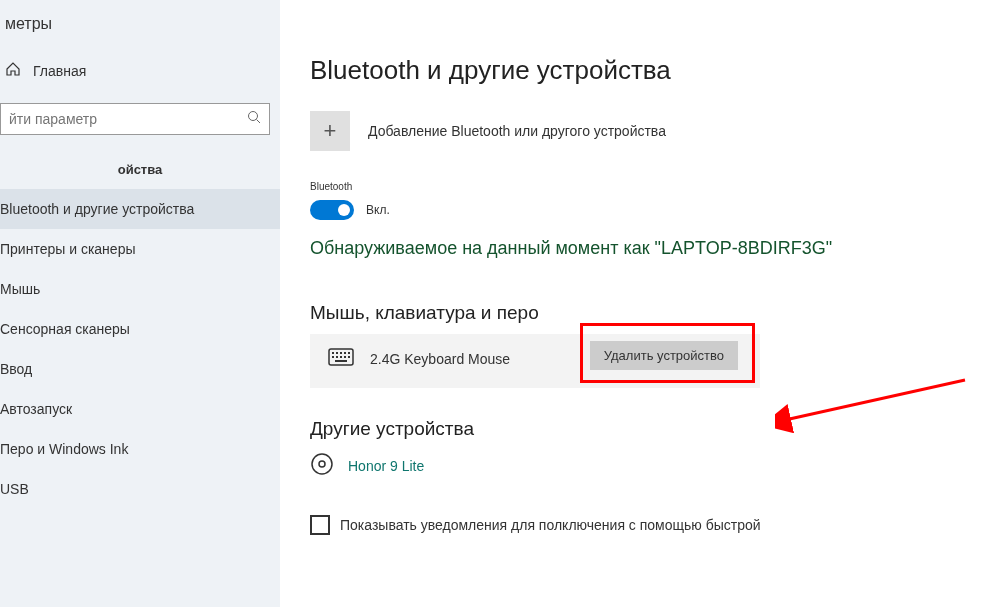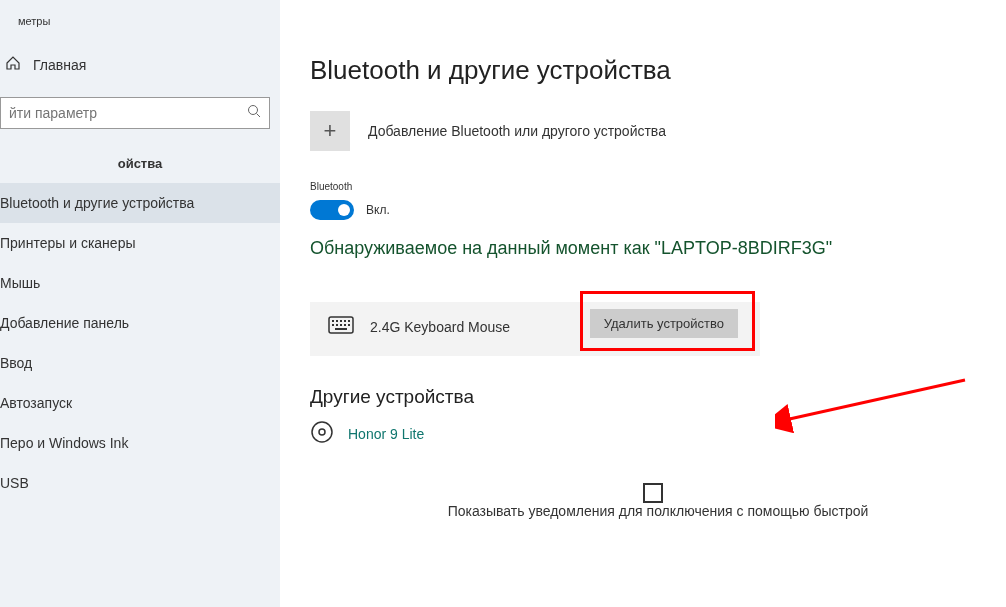--- a/index.html
+++ b/index.html
@@ -6,23 +6,23 @@
     body { background: #fff; width: 1006px; height: 607px; overflow: hidden; display: flex; }
     
     .sidebar {
       width: 280px;
       background: rgba(235,240,245,0.85);
       padding: 15px 0 0 0;
       position: relative;
     }
     
     .window-title {
-      font-size: 11px;
-      color: #333;
-      padding: 0 0 20px 18px;
+      font-size: 16px;
+      color: #333;
+      padding: 0 0 20px 5px;
     }
     
     .home-link {
       display: flex;
       align-items: center;
       padding: 8px 0 8px 0;
       font-size: 14px;
       color: #333;
       cursor: pointer;
     }
@@ -181,21 +181,20 @@
       align-items: center;
       margin-top: 12px;
     }
     .disc-icon { margin-right: 14px; }
     .other-label { font-size: 14px; color: #0f766e; }
     
     .bottom-check {
       display: flex;
       align-items: center;
       margin-top: 35px;
-      flex-direction: column;
     }
     .checkbox {
       width: 20px;
       height: 20px;
       border: 2px solid #333;
       margin-right: 10px;
     }
     .check-label { font-size: 14px; color: #333; }
   </style>
 </head>
@@ -228,21 +227,21 @@
   <div class="nav-item active">
     <span>Bluetooth и другие устройства</span>
   </div>
   <div class="nav-item">
     <span>Принтеры и сканеры</span>
   </div>
   <div class="nav-item">
     <span>Мышь</span>
   </div>
   <div class="nav-item">
-    <span>Добавление панель</span>
+    <span>Сенсорная сканеры</span>
   </div>
   <div class="nav-item">
     <span>Ввод</span>
   </div>
   <div class="nav-item">
     <span>Автозапуск</span>
   </div>
   <div class="nav-item">
     <span>Перо и Windows Ink</span>
   </div>
@@ -260,20 +259,21 @@
   </div>
 
   <div class="bt-label">Bluetooth</div>
   <div class="toggle-row">
     <div class="toggle"></div>
     <div class="toggle-label">Вкл.</div>
   </div>
 
   <div class="discoverable">Обнаруживаемое на данный момент как "LAPTOP-8BDIRF3G"</div>
 
+  <div class="sub-heading">Мышь, клавиатура и перо</div>
 
   <div class="device-card">
     <div class="device-row">
       <span class="kb-icon">
         <svg width="26" height="18" viewBox="0 0 26 18">
             <rect x="1" y="1" width="24" height="16" rx="2" fill="none" stroke="#333" stroke-width="1.5"></rect>
             <rect x="4" y="4" width="2" height="2" fill="#333"></rect>
             <rect x="8" y="4" width="2" height="2" fill="#333"></rect>
             <rect x="12" y="4" width="2" height="2" fill="#333"></rect>
             <rect x="16" y="4" width="2" height="2" fill="#333"></rect>

